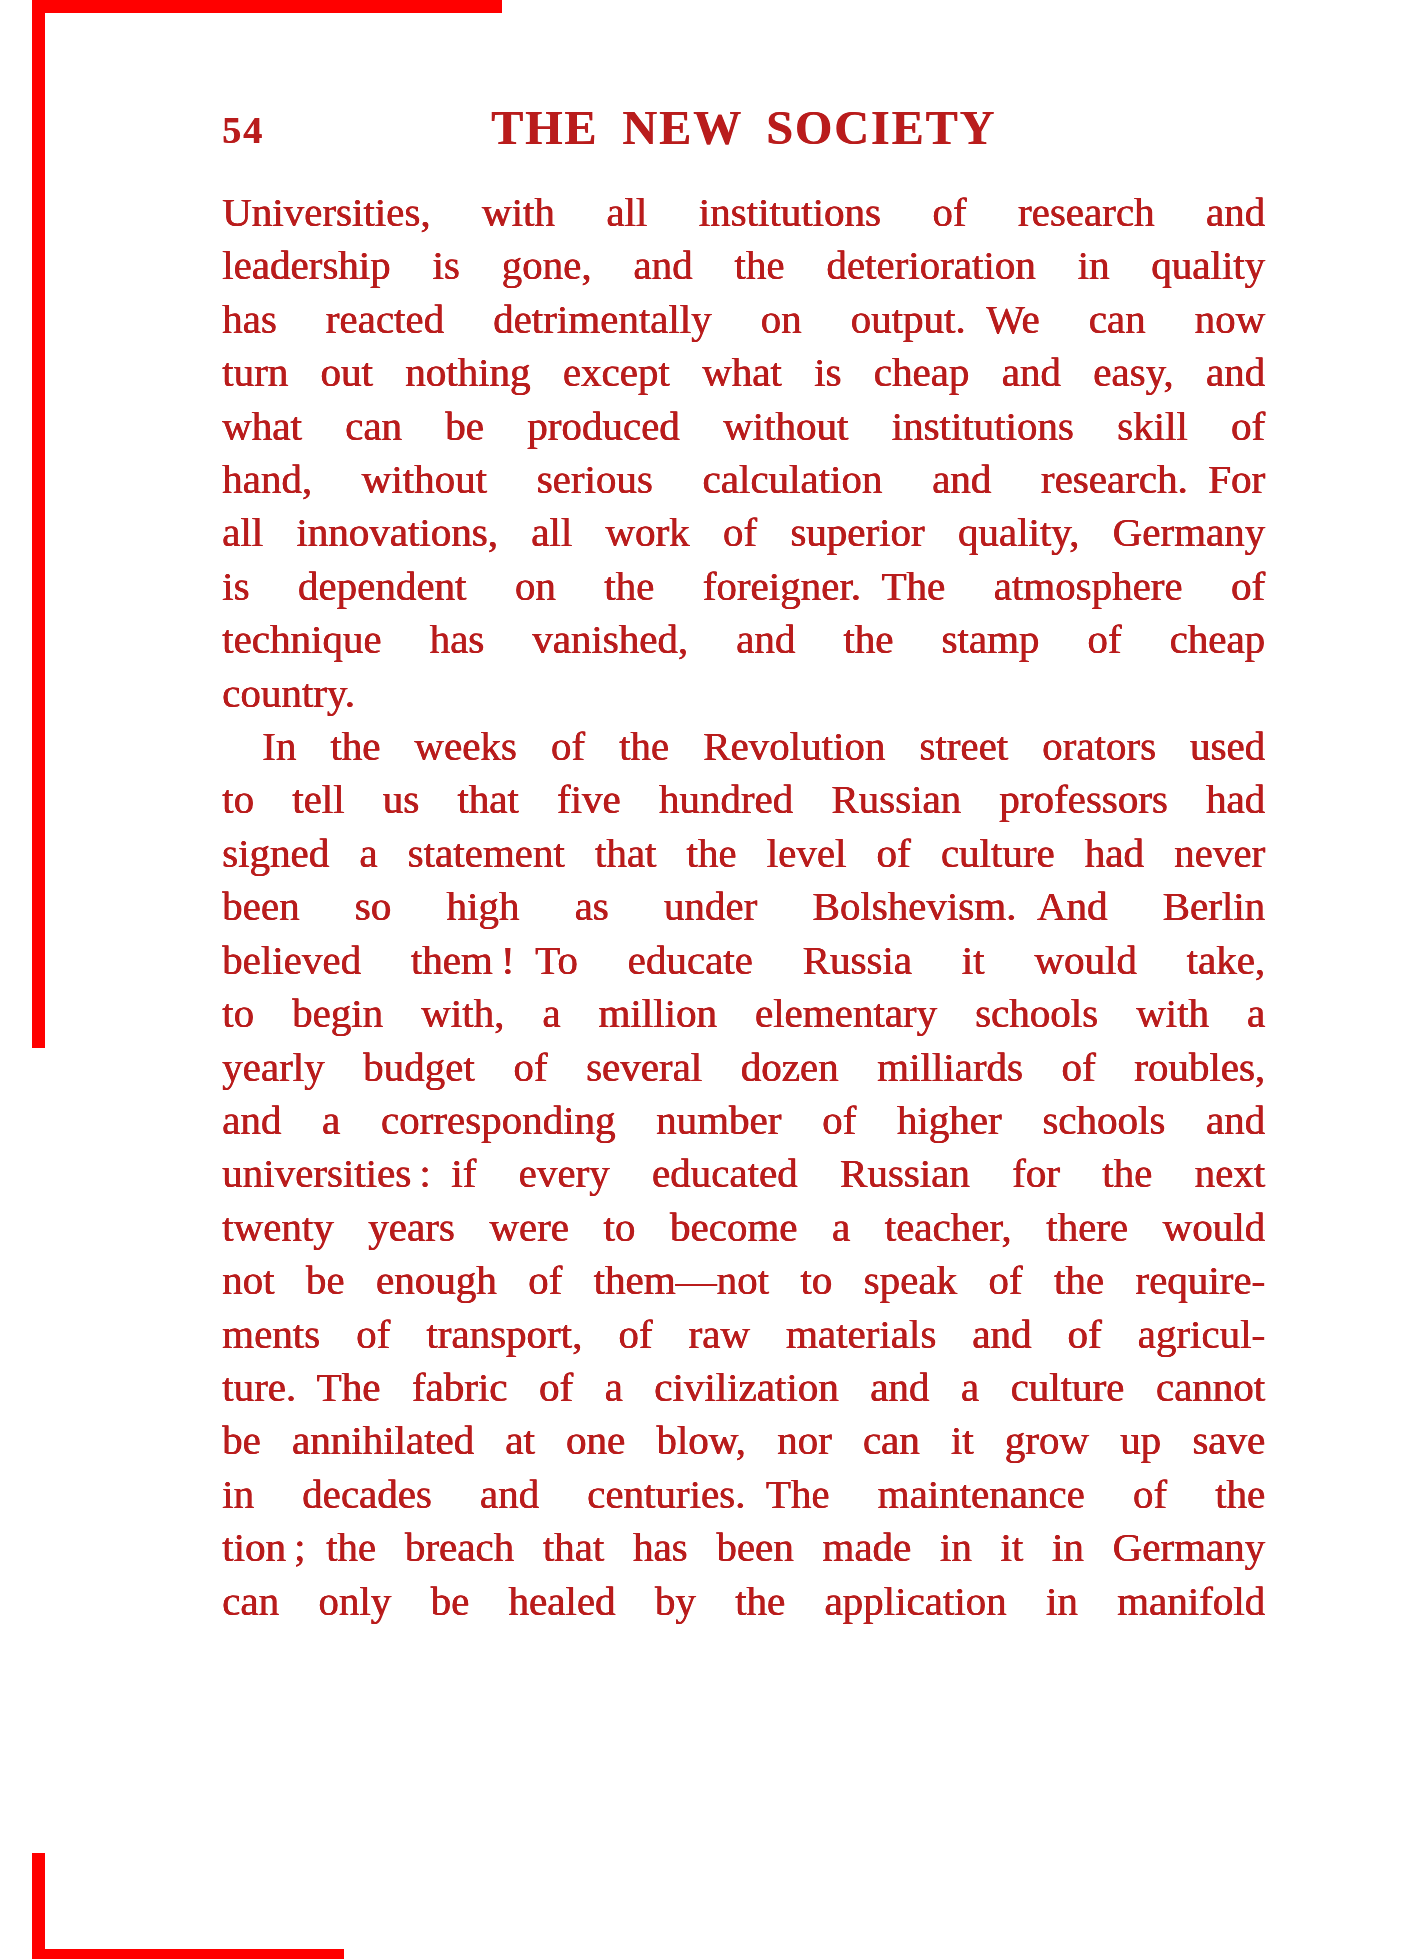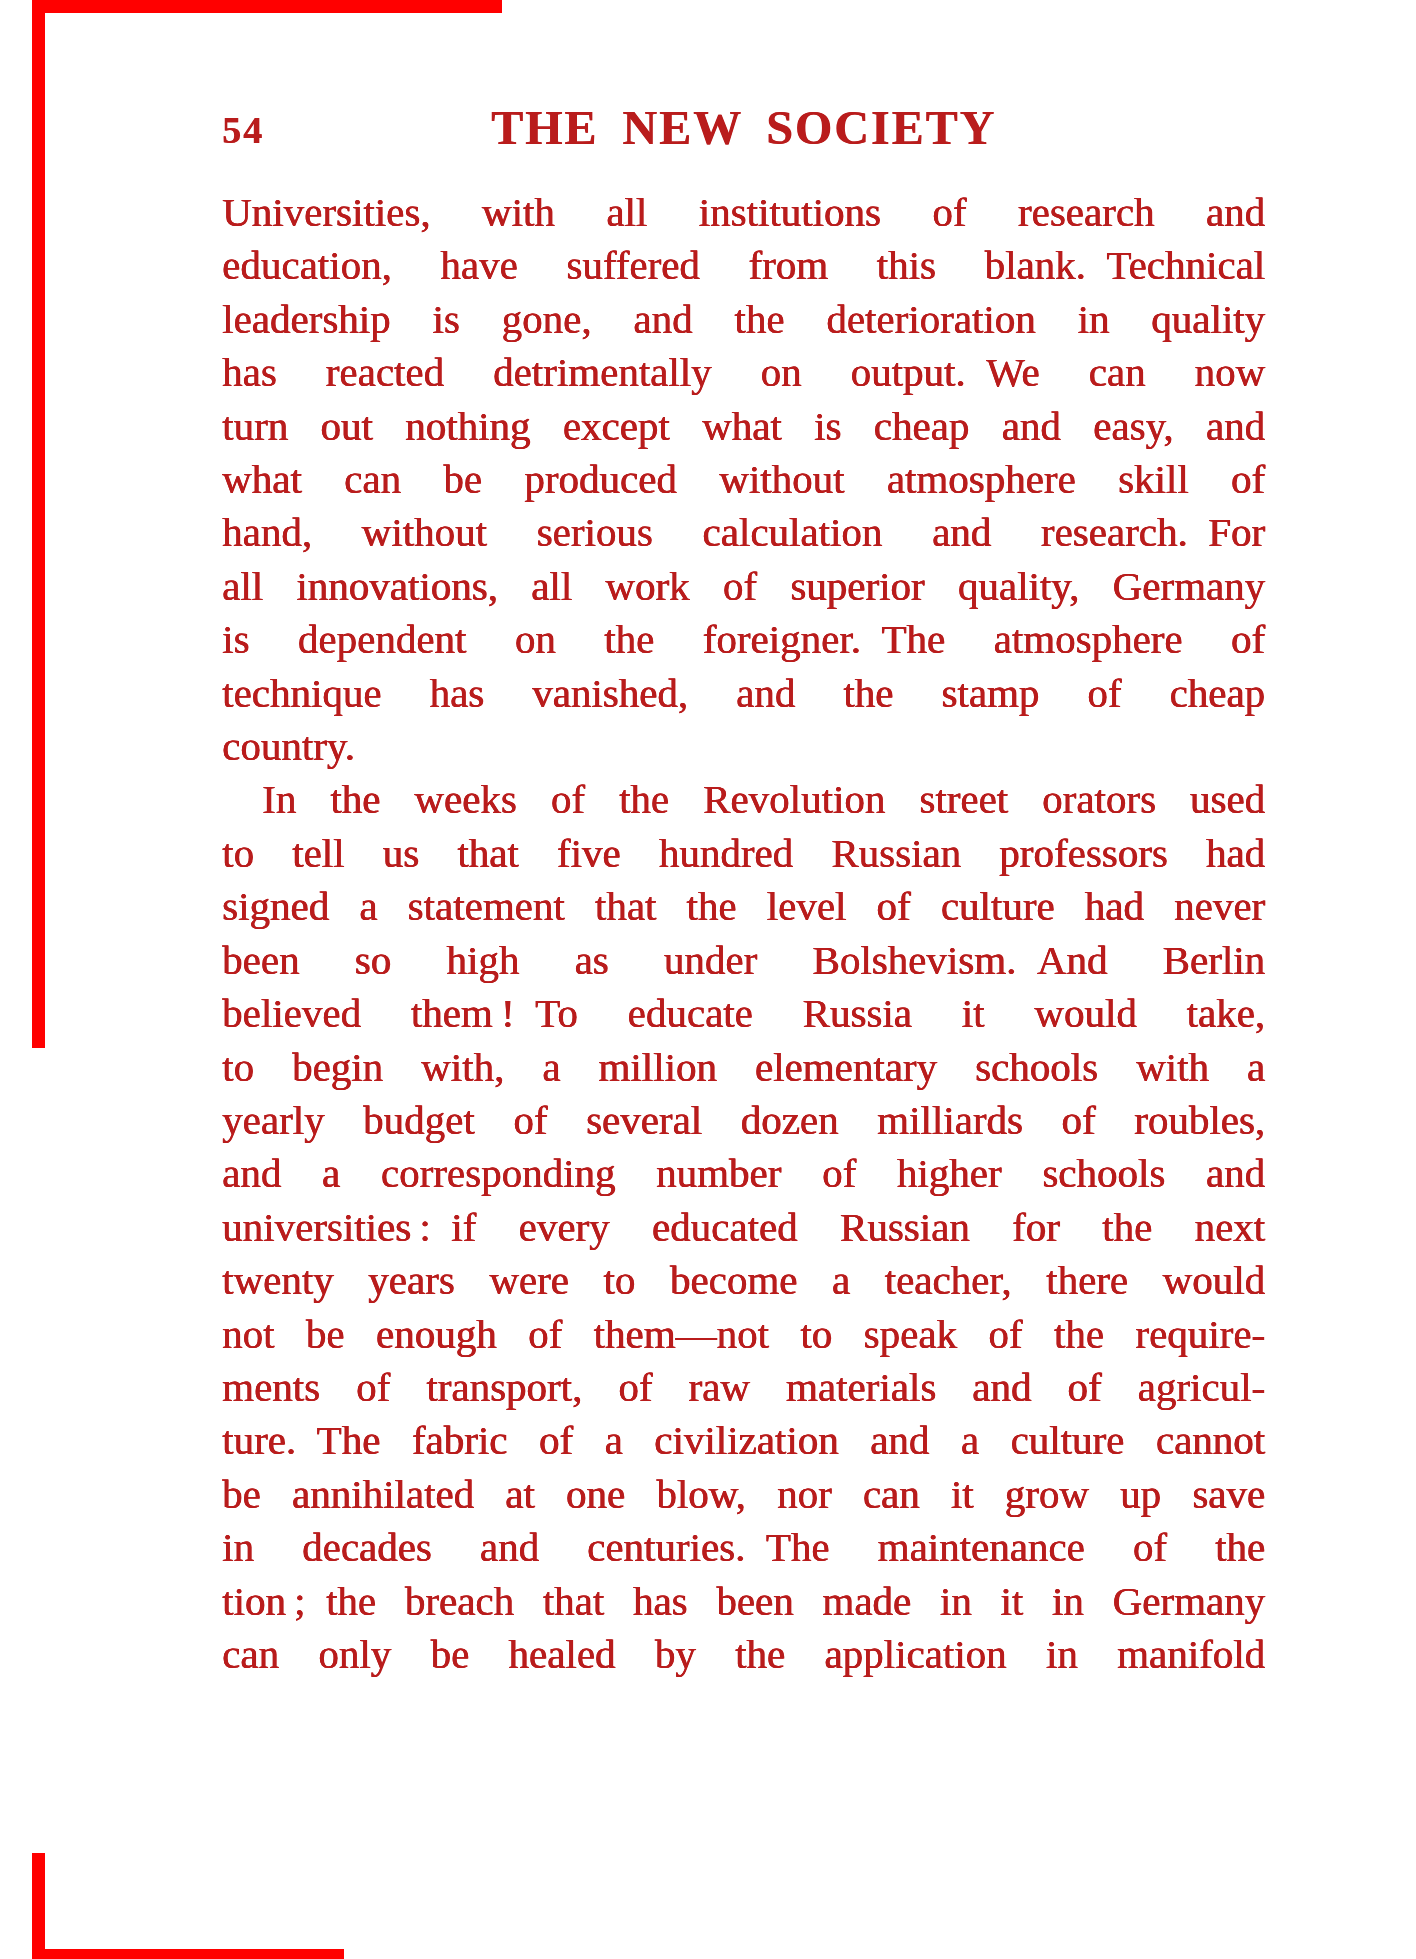--- a/index.html
+++ b/index.html
@@ -87,25 +87,24 @@
   <div class="scan-mark scan-mark-bottom-left"></div>
   <div class="scan-mark scan-mark-bottom"></div>
 
   <header class="running-head">
     <span class="page-number">54</span>
     <span class="running-title">THE NEW SOCIETY</span>
   </header>
 
   <main class="text-block">
     <p class="line">Universities, with all institutions of research and</p>
-    <p class="line">education, have suffered from this blank. Technical</p>
     <p class="line">leadership is gone, and the deterioration in quality</p>
     <p class="line">has reacted detrimentally on output. We can now</p>
     <p class="line">turn out nothing except what is cheap and easy, and</p>
-    <p class="line">what can be produced without atmosphere skill of</p>
+    <p class="line">what can be produced without institutions skill of</p>
     <p class="line">hand, without serious calculation and research. For</p>
     <p class="line">all innovations, all work of superior quality, Germany</p>
     <p class="line">is dependent on the foreigner. The atmosphere of</p>
     <p class="line">technique has vanished, and the stamp of cheap</p>
     <p class="line line--flush-left">country.</p>
     <p class="line line--indent">In the weeks of the Revolution street orators used</p>
     <p class="line">to tell us that five hundred Russian professors had</p>
     <p class="line">signed a statement that the level of culture had never</p>
     <p class="line">been so high as under Bolshevism. And Berlin</p>
     <p class="line">believed them ! To educate Russia it would take,</p>

